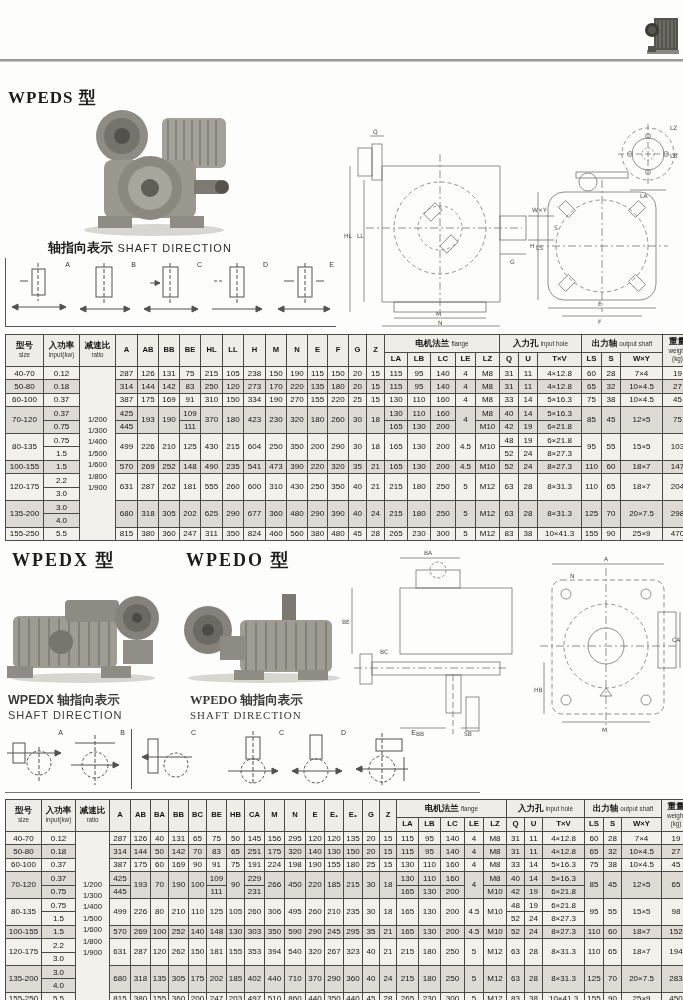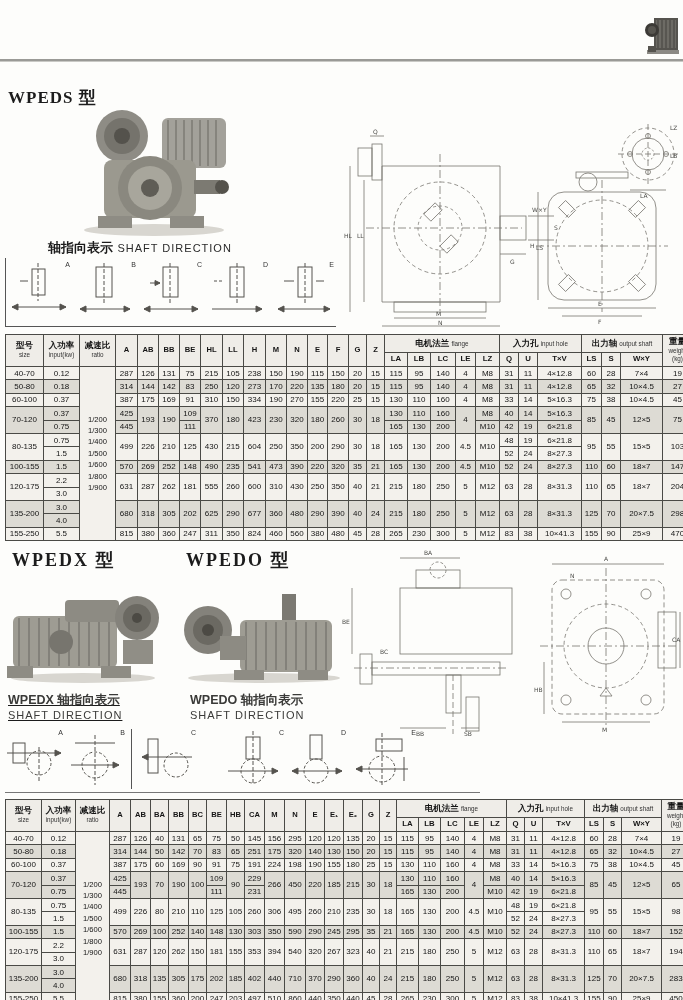--- a/index.html
+++ b/index.html
@@ -701,25 +701,25 @@
       <g font-size="6">
         <text x="264" y="19">A</text>
         <text x="262" y="190">M</text>
         <text x="230" y="36">N</text>
         <text x="332" y="100">CA</text>
         <text x="194" y="150">HB</text>
       </g>
     </svg>
   </div>
 
-  <div class="abs" style="left:8px;top:692px;text-decoration:underline;">
+  <div class="abs" style="left:8px;top:692px;">
     <div class="shaft-head2">WPEDX 轴指向表示</div>
     <div class="shaft-en2">SHAFT DIRECTION</div>
   </div>
-  <div class="abs" style="left:190px;top:692px;">
+  <div class="abs" style="left:190px;top:692px;font-family:Liberation Serif, serif;">
     <div class="shaft-head2">WPEDO 轴指向表示</div>
     <div class="shaft-en2">SHAFT DIRECTION</div>
   </div>
 
   <div class="abs strip2" style="left:5px;top:726px;width:475px;height:66px;">
     <div class="mini" style="width:60px;height:60px;">
       <span class="lbl">A</span>
       <svg width="60" height="60" viewBox="0 0 60 60">
           <g fill="none" stroke="#55534e" stroke-width="1">
             <rect x="8" y="14" width="12" height="20"></rect>

